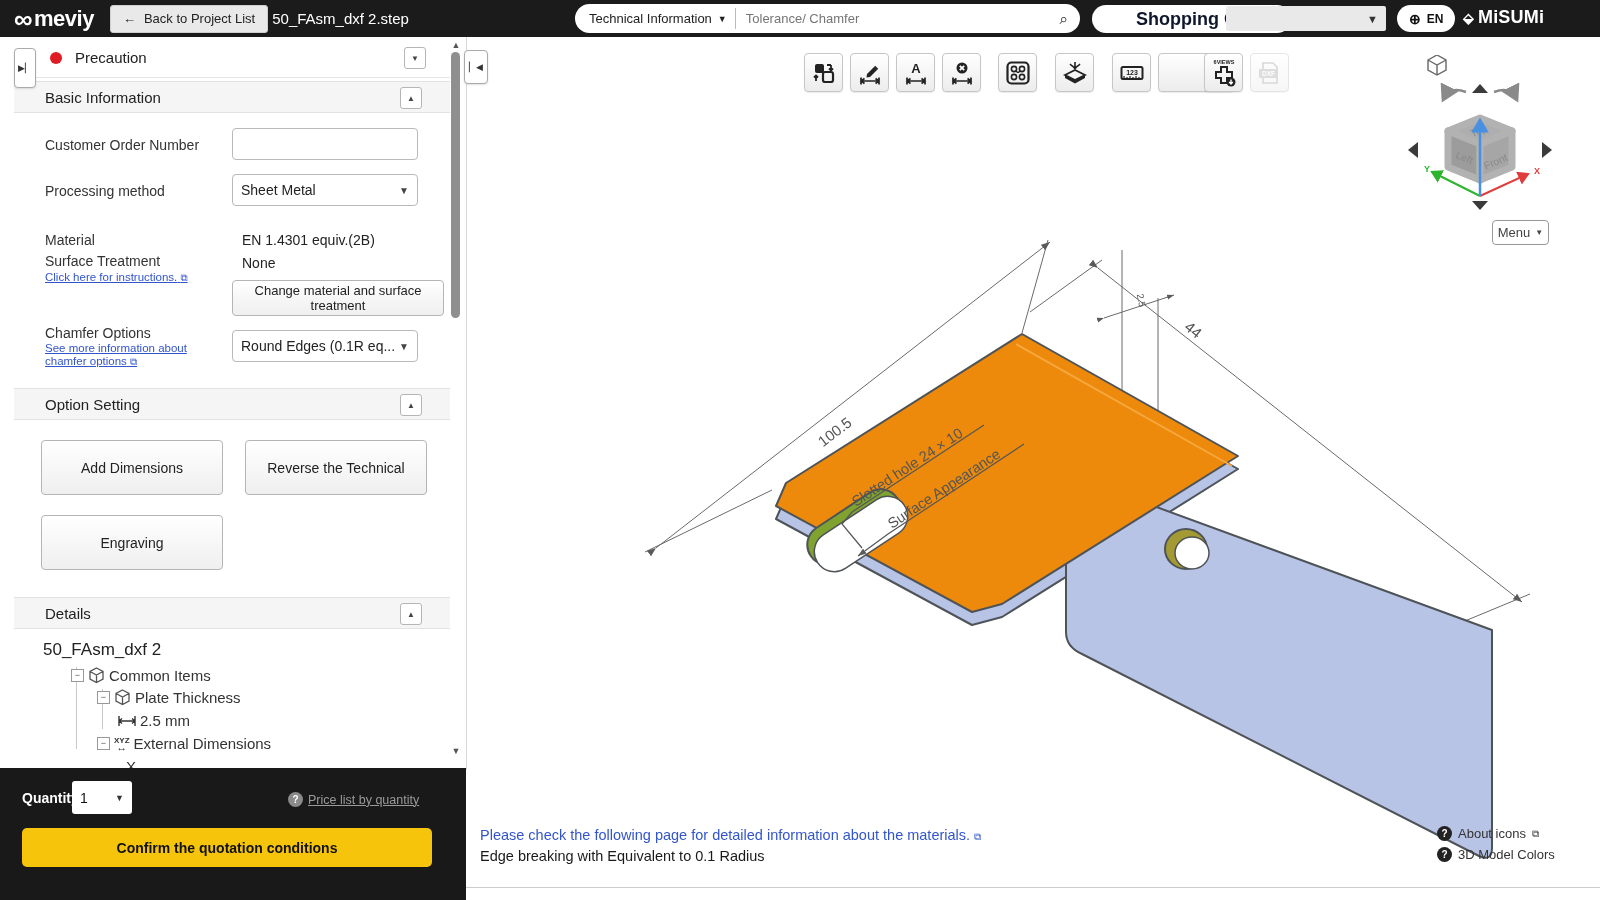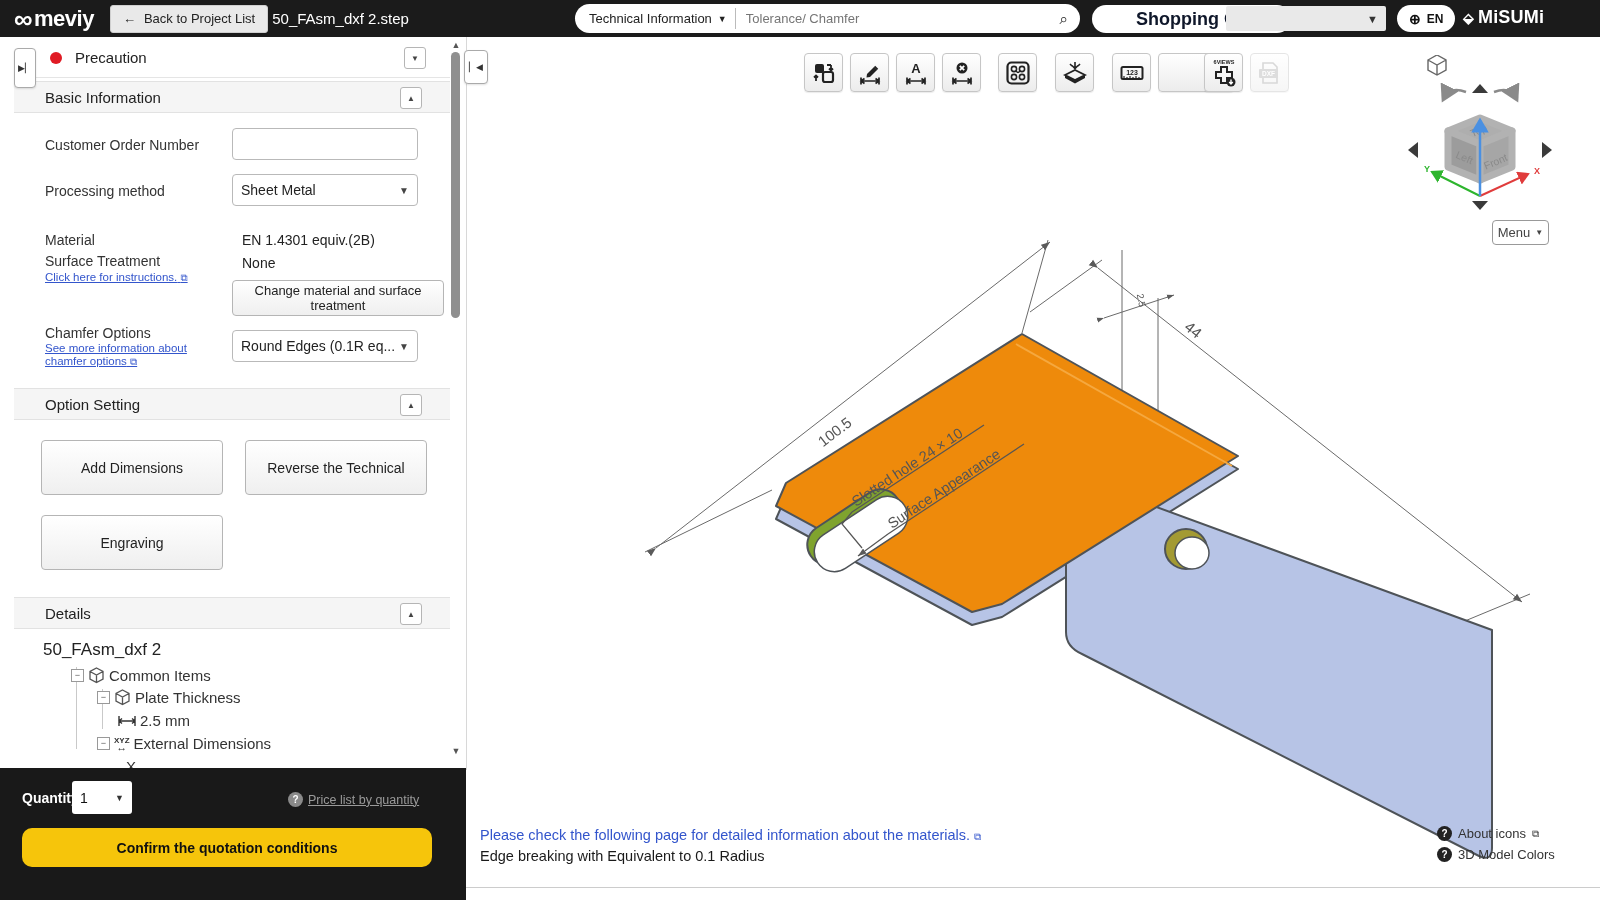--- a/index.html
+++ b/index.html
@@ -32,21 +32,21 @@
   .fselect{position:absolute;left:218px;width:186px;height:32px;border:1px solid #b9b9b9;border-radius:4px;background:#fff;display:flex;align-items:center;font-size:14px;color:#222;padding:0 8px;box-sizing:border-box;cursor:pointer;}
   .fselect .chev{margin-left:auto;font-size:10px;color:#444;}
   .blink{color:#3355cc;font-size:11.5px;text-decoration:underline;cursor:pointer;}
   .wbtn{background:linear-gradient(#ffffff,#efefef);border:1px solid #b5b5b5;border-radius:4px;color:#222;cursor:pointer;display:flex;align-items:center;justify-content:center;text-align:center;font-family:"Liberation Sans",sans-serif;}
   .treerow{position:absolute;display:flex;align-items:center;gap:4px;font-size:15px;color:#333;}
   .expbox{width:11px;height:11px;border:1px solid #999;background:#fff;display:inline-flex;align-items:center;justify-content:center;font-size:9px;line-height:9px;color:#555;}
   .tline{position:absolute;background:#c9c9c9;}
   
   .lfooter{left:0px;top:768px;width:466px;height:132px;background:#191919;}
   .qsel{position:absolute;left:72px;top:13px;width:60px;height:33px;background:#fff;border-radius:3px;display:flex;align-items:center;font-size:14px;color:#111;padding:0 8px;box-sizing:border-box;cursor:pointer;}
-  .ybtn{position:absolute;left:22px;top:60px;width:410px;height:39px;background:#f6c50b;border:none;border-radius:10px;font-size:14px;font-weight:bold;color:#111;cursor:pointer;font-family:"Liberation Sans",sans-serif;}
+  .ybtn{position:absolute;left:22px;top:60px;width:410px;height:39px;background:#f6c50b;border:none;border-radius:5px;font-size:14px;font-weight:bold;color:#111;cursor:pointer;font-family:"Liberation Sans",sans-serif;}
   
   .contact{left:492px;top:49px;width:184px;height:54px;border:1px solid #ccc;border-radius:28px/27px;display:flex;flex-direction:column;align-items:center;justify-content:center;text-align:center;}
   .contact .l1{font-size:12.5px;color:#666;font-weight:bold;}
   .contact .l2{font-size:13px;color:#cc2233;font-weight:bold;margin-top:2px;}
   .tbtn{position:absolute;top:53px;width:37px;height:37px;border:1px solid #c6c6c6;border-radius:4px;background:linear-gradient(#ffffff,#ececec);display:flex;align-items:center;justify-content:center;cursor:pointer;box-shadow:0 1px 1px rgba(0,0,0,.08);}
   .tbtn.dis{opacity:.45;cursor:default;}
   .handle{border:1px solid #aaa;border-radius:4px;background:#fff;display:flex;align-items:center;justify-content:center;font-size:9px;color:#333;cursor:pointer;box-shadow:0 1px 2px rgba(0,0,0,.12);}
   .menu-btn{left:1492px;top:220px;width:55px;height:23px;border:1px solid #999;border-radius:4px;background:#fff;display:flex;align-items:center;justify-content:center;gap:5px;font-size:13px;color:#444;cursor:pointer;}
   .qmark{width:15px;height:15px;border-radius:50%;background:#222;color:#fff;font-size:10px;font-weight:bold;display:inline-flex;align-items:center;justify-content:center;}
   .extic{font-size:10px;}

